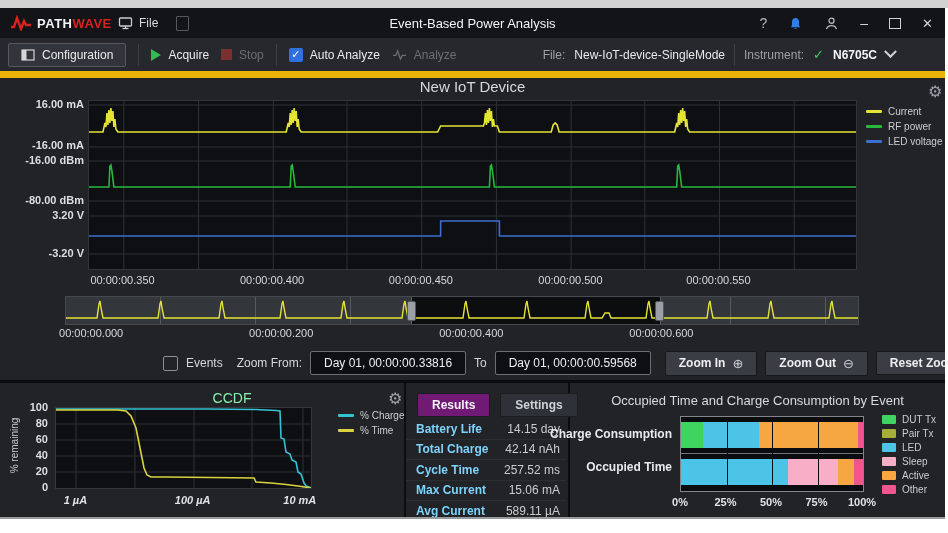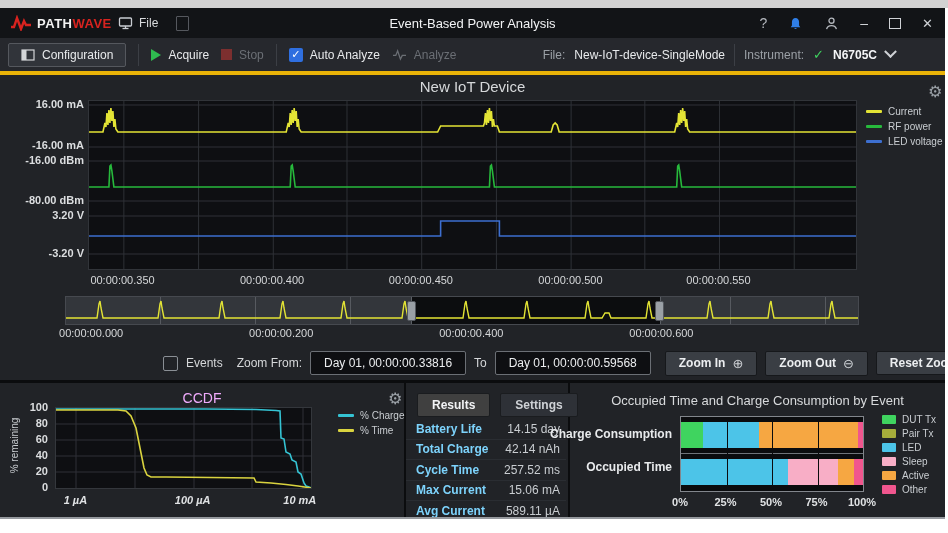--- a/index.html
+++ b/index.html
@@ -19,21 +19,21 @@
   .dim-doc-icon{position:absolute;left:176px;top:8px;width:11px;height:13px;border:1px solid #55585e;border-radius:1px;}
   .win-title{position:absolute;left:50%;top:0;height:30px;transform:translateX(-50%);display:flex;align-items:center;
              color:#f2f3f5;font-size:13px;font-weight:400;white-space:nowrap;}
   .tb-right{position:absolute;right:12px;top:0;height:30px;display:flex;align-items:center;gap:21px;}
   .help-glyph{color:#b4b8be;font-size:14px;}
   .win-min{color:#cfd2d6;font-size:14px;line-height:10px;}
   .win-max{width:10px;height:9px;border:1px solid #cfd2d6;}
   .win-close{color:#cfd2d6;font-size:13px;}
 
   
-  .toolbar{position:absolute;left:0;top:30px;width:100%;height:33px;background:#26282d;border-bottom:4px solid #eab308;}
+  .toolbar{position:absolute;left:0;top:30px;width:100%;height:33px;background:#26282d;border-bottom:7px solid #eab308;}
   .tb-left{position:absolute;left:8px;top:0;height:33px;display:flex;align-items:center;gap:12px;}
   .cfg-btn{display:flex;align-items:center;gap:7px;padding:4px 12px;background:#31343a;border:1px solid #55585e;
            border-radius:2px;color:#e8eaec;font-size:12px;}
   .tb-sep{width:1px;height:22px;background:#3c3f45;}
   .tb-item{display:flex;align-items:center;gap:7px;font-size:12px;color:#e8eaec;}
   .tb-item.dim{color:#6b6f75;}
   .play-icon{width:0;height:0;border-left:10px solid #2fbb4f;border-top:6px solid transparent;border-bottom:6px solid transparent;}
   .stop-icon{width:11px;height:11px;background:#7c2f2f;}
   .chk{width:14px;height:14px;border-radius:2px;display:flex;align-items:center;justify-content:center;}
   .chk.on{background:#2f6fe0;color:#fff;font-size:11px;line-height:11px;}
@@ -73,35 +73,35 @@
   .ctl-input{width:150px;height:20px;background:#0e0f12;border:1px solid #6b6f75;border-radius:2px;color:#eceef0;
              font-size:12px;text-align:center;font-family:"Liberation Sans","DejaVu Sans",sans-serif;}
   .zbtn{display:flex;align-items:flex-start;gap:7px;padding:4px 13px;background:#3a3e44;border:1px solid #16181b;border-radius:2px;
         color:#eceef0;font-size:12px;font-weight:700;white-space:nowrap;cursor:default;}
   .zbtn .mag{font-weight:400;font-size:13px;color:#cfd2d6;}
 
   .div-h{position:absolute;left:0;top:372px;width:945px;height:3px;background:#0b0c0e;}
   .div-v{position:absolute;top:375px;width:2px;height:134px;background:#0b0c0e;}
 
   
-  .ccdf-title{position:absolute;left:0;top:382px;width:404px;text-align:center;font-size:14px;color:#f0abfc;}
+  .ccdf-title{position:absolute;left:0;top:382px;width:404px;text-align:center;font-size:14px;color:#86efac;padding-left:30px;}
   .ccdf-gear{position:absolute;left:388px;top:383px;}
   .ccdf-ylab{position:absolute;left:-31px;top:432px;width:90px;text-align:center;transform:rotate(-90deg);font-size:10px;color:#c9cdd1;}
   .yticks{position:absolute;}
   .yticks .ytick{position:absolute;right:0;transform:translateY(-50%);font-size:11px;font-weight:700;color:#dcdee0;}
   .yticks-ccdf{left:18px;top:399px;width:30px;height:80px;}
   .plot-ccdf{position:absolute;left:55px;top:399px;width:255px;height:80px;background:#0e0f12;border:1px solid #34373c;}
   .xticks-ccdf{left:55px;top:486px;width:255px;font-style:italic;}
   .xticks-ccdf .xtick{font-weight:700;color:#e0e2e4;}
   .legend-ccdf{position:absolute;left:338px;top:402px;}
 
   
   .tabs{position:absolute;left:417px;top:385px;display:flex;gap:10px;}
   .tab{padding:4px 14px;font-size:12px;font-weight:700;border:1px solid #1a1c1f;border-radius:2px;cursor:default;}
-  .tab.active{background:#404040;color:#f2f3f5;}
+  .tab.active{background:#701a75;color:#f2f3f5;}
   .tab.idle{background:#2e3137;color:#cfd2d6;}
   .rtable{position:absolute;left:406px;top:411px;width:160px;}
   .r-row{display:flex;justify-content:space-between;align-items:center;padding:3px 6px 3px 10px;border-bottom:1px solid #2a2d32;font-size:12px;height:13.5px;}
   .r-lbl{color:#7dd3fc;font-weight:700;white-space:nowrap;}
   .r-val{color:#c9cdd1;white-space:nowrap;}
 
   
   .ev-title{position:absolute;left:570px;top:385px;width:375px;text-align:center;font-size:13px;color:#d8dadc;white-space:nowrap;}
   .ev-cat{position:absolute;left:556px;top:408px;width:118px;height:74px;}
   .ev-cat span{position:absolute;right:2px;font-size:12px;font-weight:700;color:#e8eaec;white-space:nowrap;}

